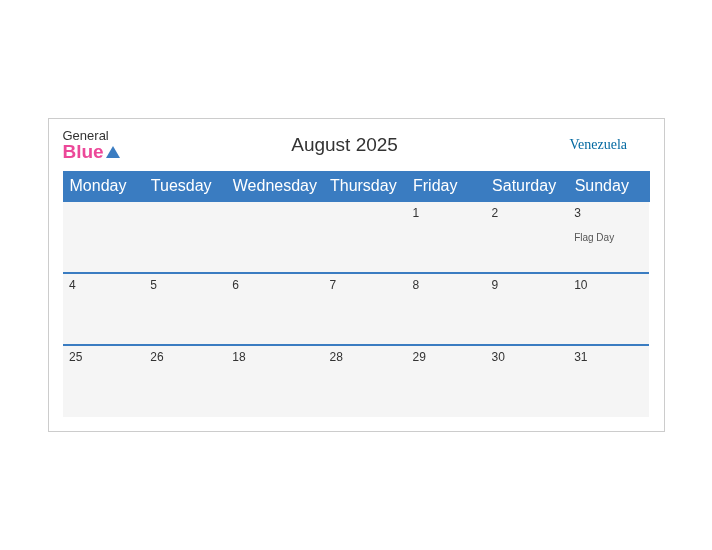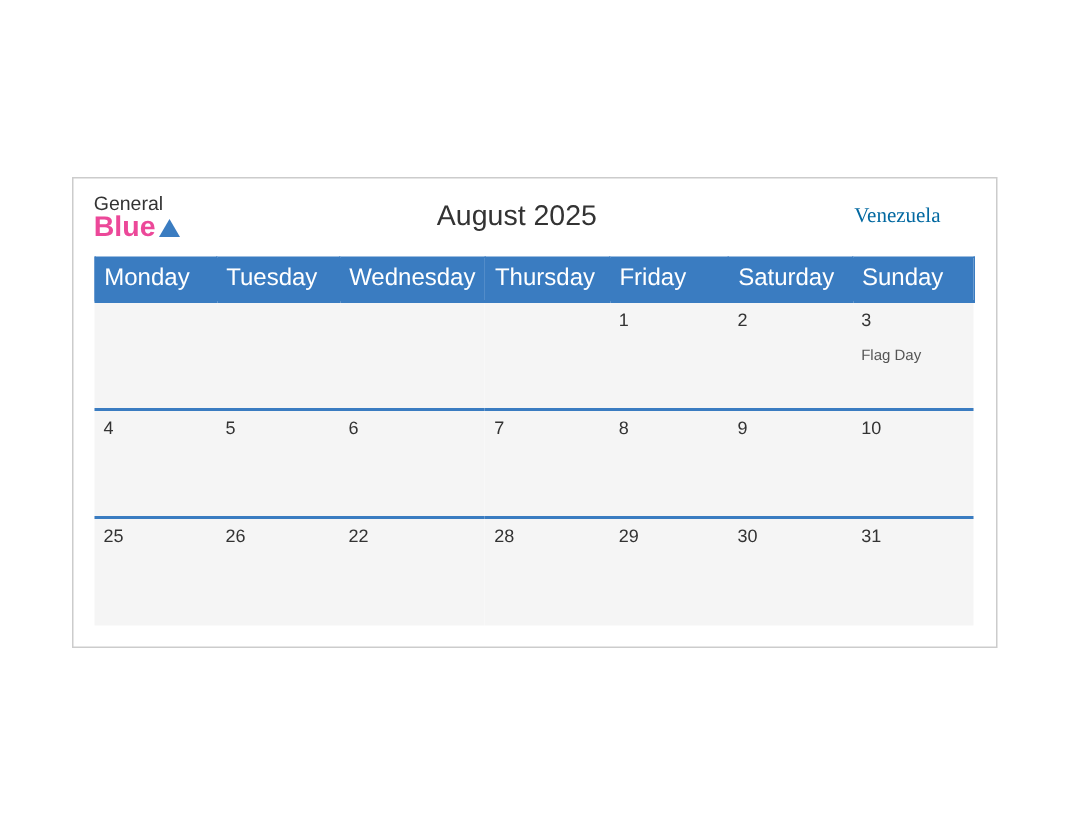--- a/index.html
+++ b/index.html
@@ -174,21 +174,21 @@
           </td>
         </tr>
         <tr>
           <td>
             <span class="day-number">25</span>
           </td>
           <td>
             <span class="day-number">26</span>
           </td>
           <td>
-            <span class="day-number">22</span>
+            <span class="day-number">18</span>
           </td>
           <td>
             <span class="day-number">28</span>
           </td>
           <td>
             <span class="day-number">29</span>
           </td>
           <td>
             <span class="day-number">30</span>
           </td>

